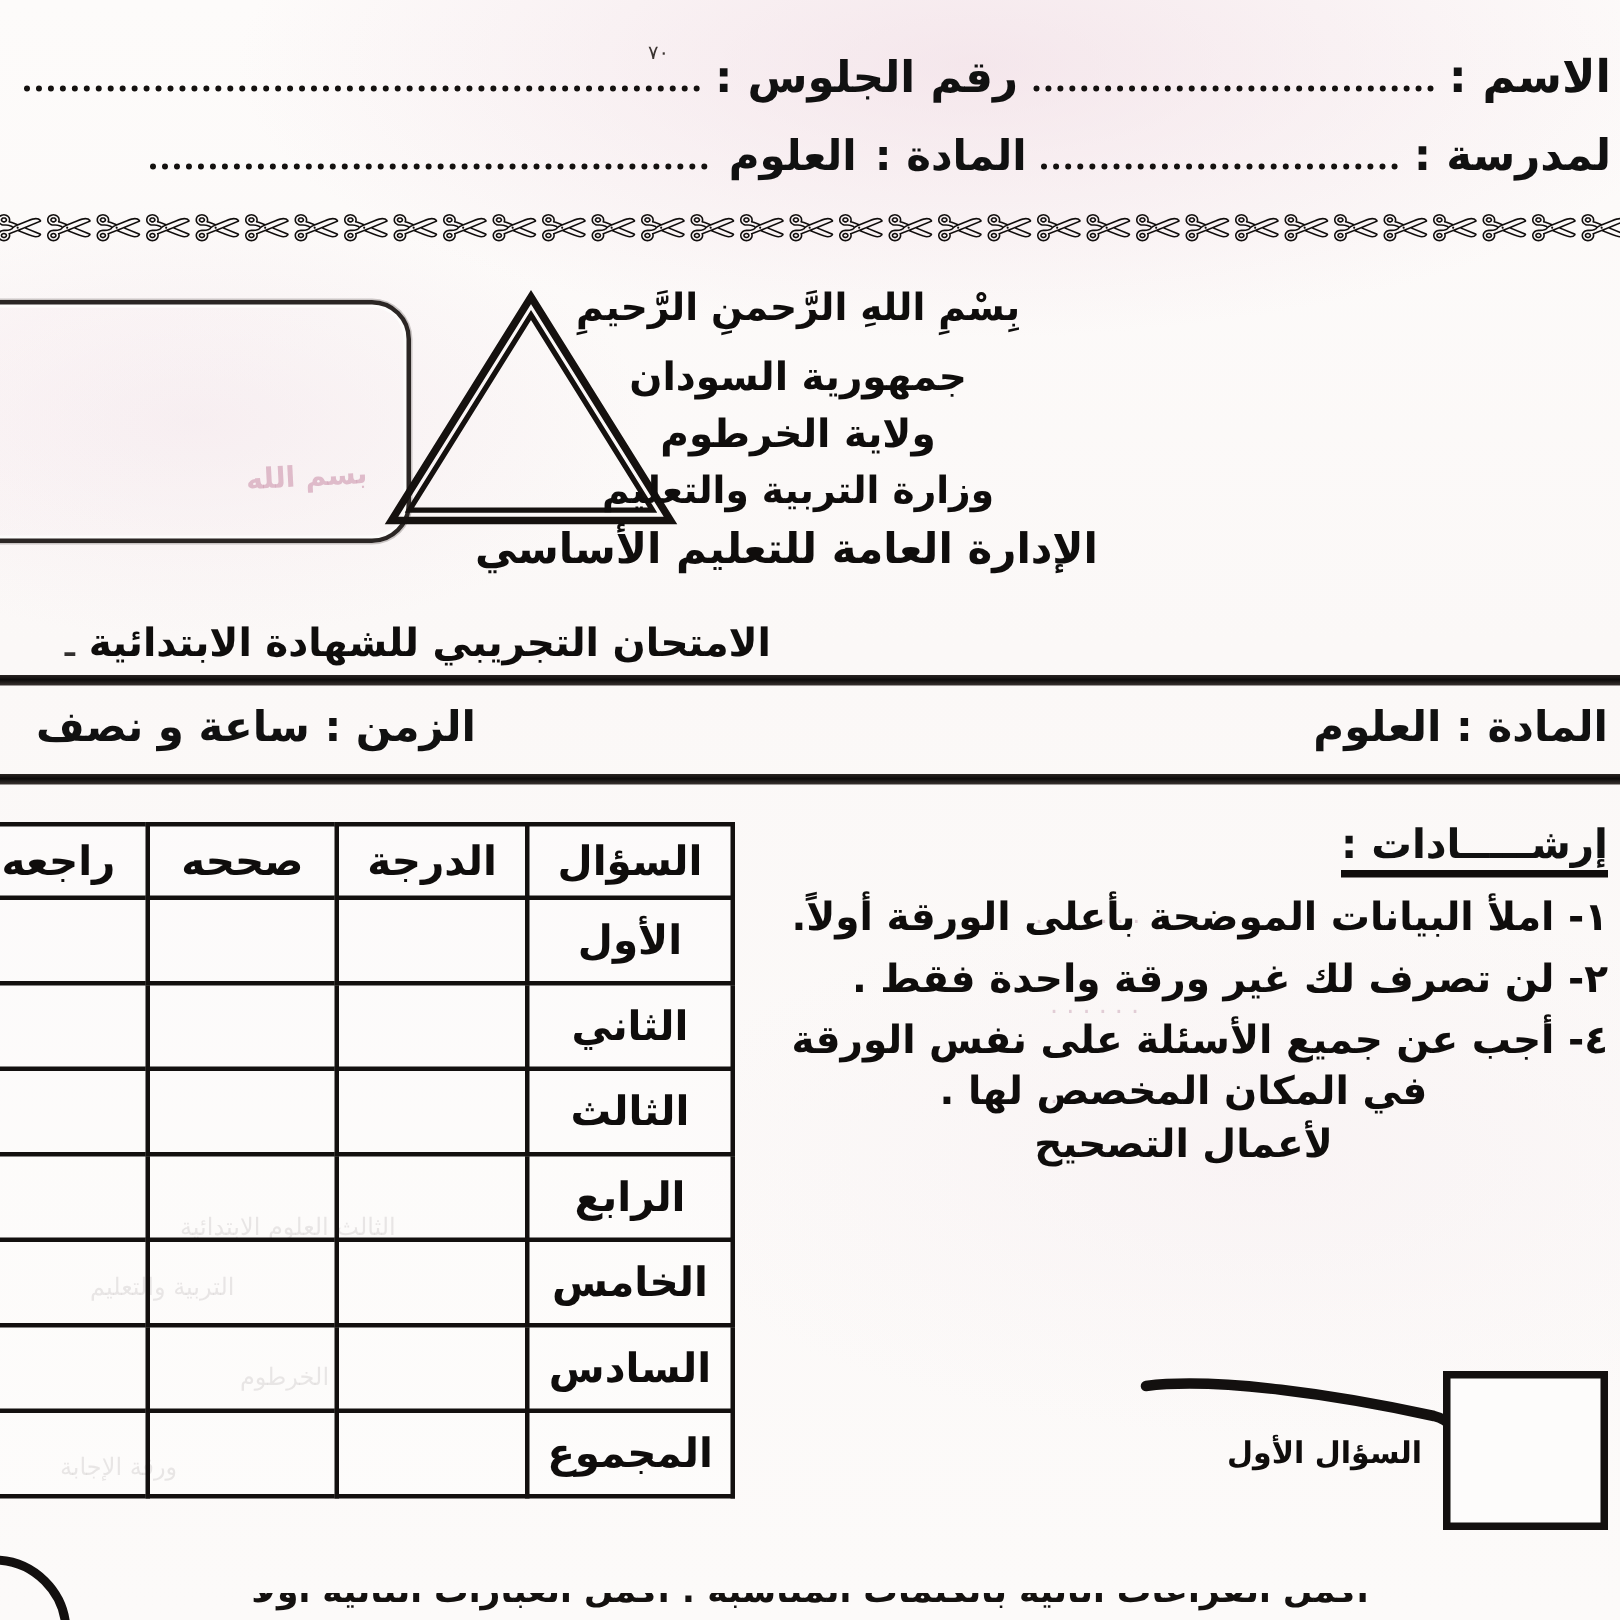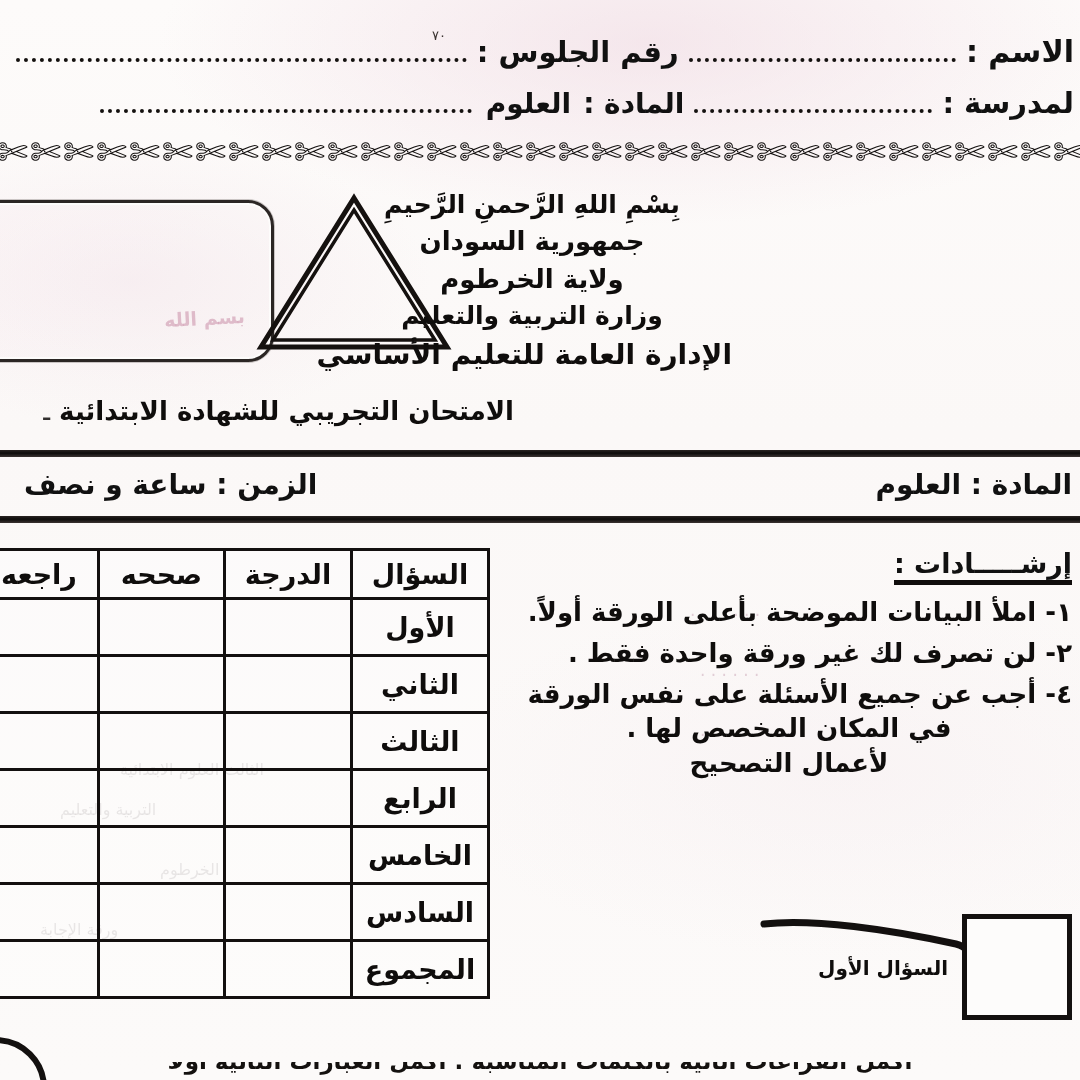--- a/index.html
+++ b/index.html
@@ -67,27 +67,27 @@
   }
 
   
   #hdrblock{
     position:absolute;top:188px;right:348px;width:400px;
     text-align:center;
     line-height:1.33;
   }
   #hdrblock div{font-weight:bold;color:#0f0d0c;white-space:nowrap;}
   .h-bismillah{font-size:25px;letter-spacing:-.2px;}
-  .h-country{font-size:26px;margin-top:3px;}
+  .h-country{font-size:26px;margin-top:14px;}
   .h-state{font-size:26px;margin-top:3px;}
   .h-ministry{font-size:25px;margin-top:3px;}
   .h-dept{font-size:28px;margin-top:3px;}
 
   #examtitle{
-    position:absolute;top:396px;right:566px;
+    position:absolute;top:414px;right:566px;
     font-size:26px;font-weight:bold;white-space:nowrap;color:#0f0d0c;
   }
   #examtitle .dash{font-size:20px;opacity:.85;}
 
   
   #triangle{position:absolute;left:254px;top:190px;width:200px;height:165px;}
 
   
   .rule{position:absolute;left:-8px;right:-8px;background:#141110;}
   #rule1{top:450px;height:7px;
@@ -155,21 +155,21 @@
   
   #arc{position:absolute;left:-44px;top:1026px;width:150px;height:110px;}
 
   
   .bleed{
     position:absolute;color:rgba(170,110,140,.30);
     font-size:17px;white-space:nowrap;pointer-events:none;
   }
   .bleedgray{
     position:absolute;color:rgba(110,100,100,.22);
-    font-size:16px;white-space:nowrap;pointer-events:none;
+    font-size:16px;white-space:nowrap;pointer-events:none;margin-top:48px;
   }
   #bottomfrag{
     position:absolute;left:0;right:0;top:1062px;height:18px;
     overflow:hidden;text-align:center;
     font-size:23px;font-weight:bold;color:#14110f;
     letter-spacing:1px;
     clip-path:inset(0 0 0 0);
   }
   #bottomfrag span{display:inline-block;transform:translateY(-14px);}
   .tiny-mark{position:absolute;color:#3a3330;font-size:13px;}

